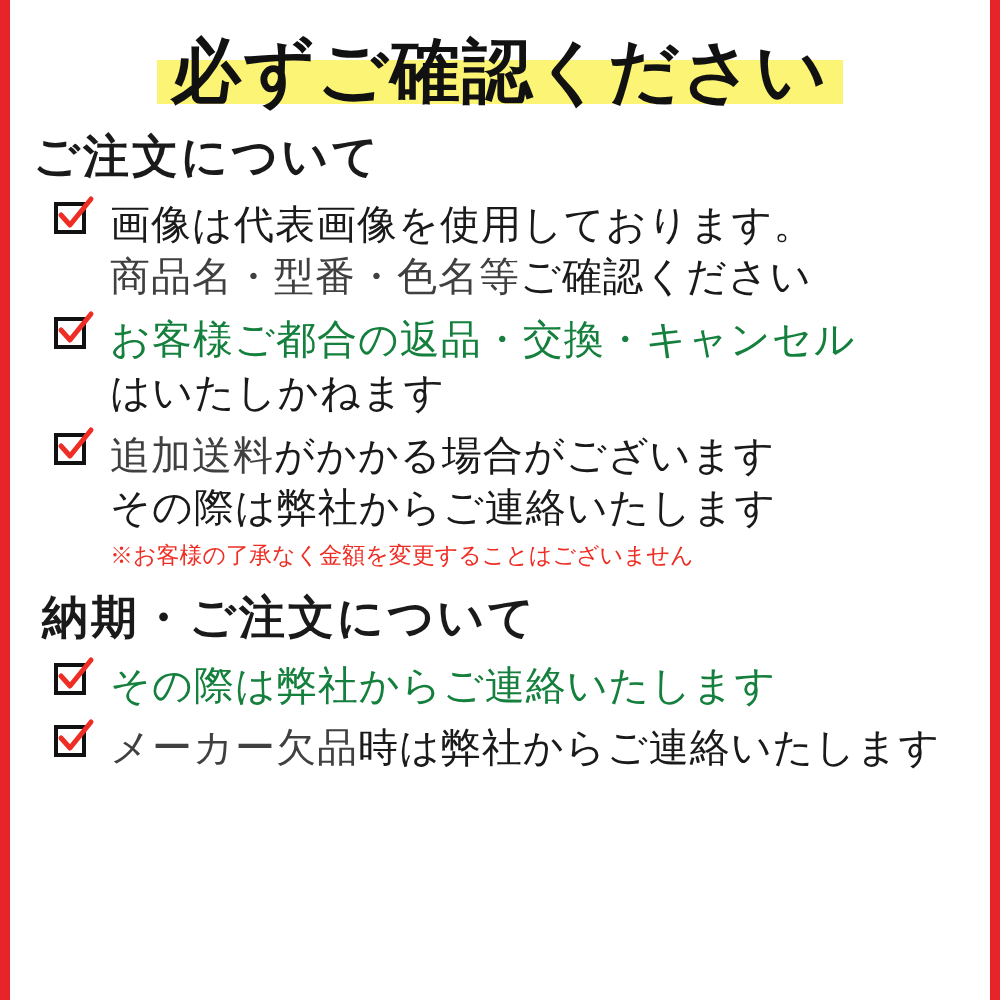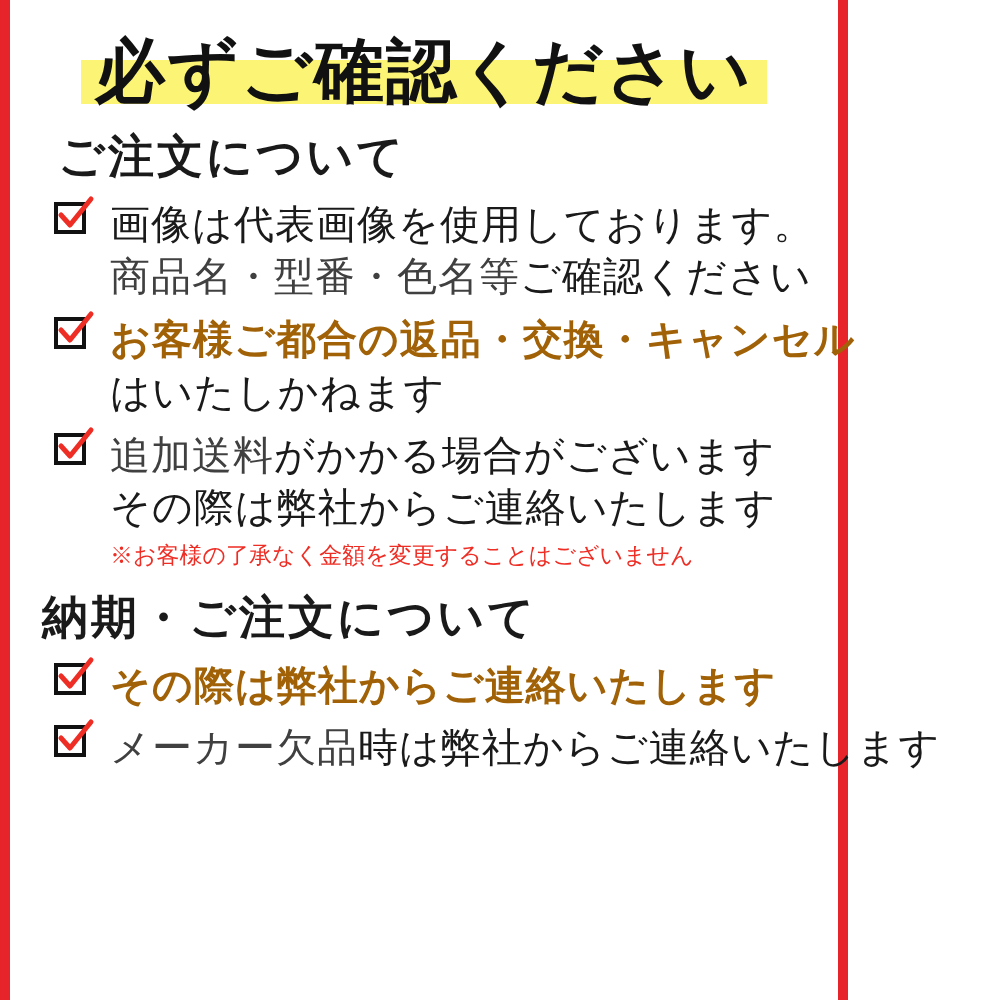--- a/index.html
+++ b/index.html
@@ -9,21 +9,21 @@
   body {
     width: 1000px;
     height: 1000px;
     background: #ffffff;
     font-family: "DejaVu Sans", "Liberation Sans", sans-serif;
     overflow: hidden;
   }
 
   .page {
     position: relative;
-    width: 848px;
+    width: 1000px;
     height: 1000px;
     box-sizing: border-box;
     background: #ffffff;
   }
 
   
   .side-bar {
     position: absolute;
     top: 0;
     width: 10px;
@@ -72,21 +72,21 @@
   }
 
   
   .section-heading {
     font-size: 46px;
     font-weight: bold;
     color: #1a1a1a;
     letter-spacing: 3px;
     font-family: "DejaVu Serif", "Liberation Serif", serif;
   }
-  .sec1-heading { margin: 18px 0 4px 48px; }
+  .sec1-heading { margin: 18px 0 4px 23px; }
   .sec2-heading { margin: 16px 0 4px 32px; }
 
   
   .item {
     position: relative;
     margin: 10px 0 0 44px;
     padding-left: 56px;
   }
   .check {
     position: absolute;
@@ -114,22 +114,22 @@
 
   .line {
     font-size: 40px;
     line-height: 1.32;
     color: #1a1a1a;
     letter-spacing: 1px;
     font-family: "DejaVu Serif", "Liberation Serif", serif;
     white-space: nowrap;
   }
   .line.red {
-    color: #a16207;
-    font-weight: bold;
+    color: #15803d;
+    font-weight: normal;
   }
   .line .red {
     color: #404040;
     font-weight: normal;
     text-align: right;
   }
   .line.small {
     font-size: 23px;
     color: #ee2d24;
     letter-spacing: 0px;

